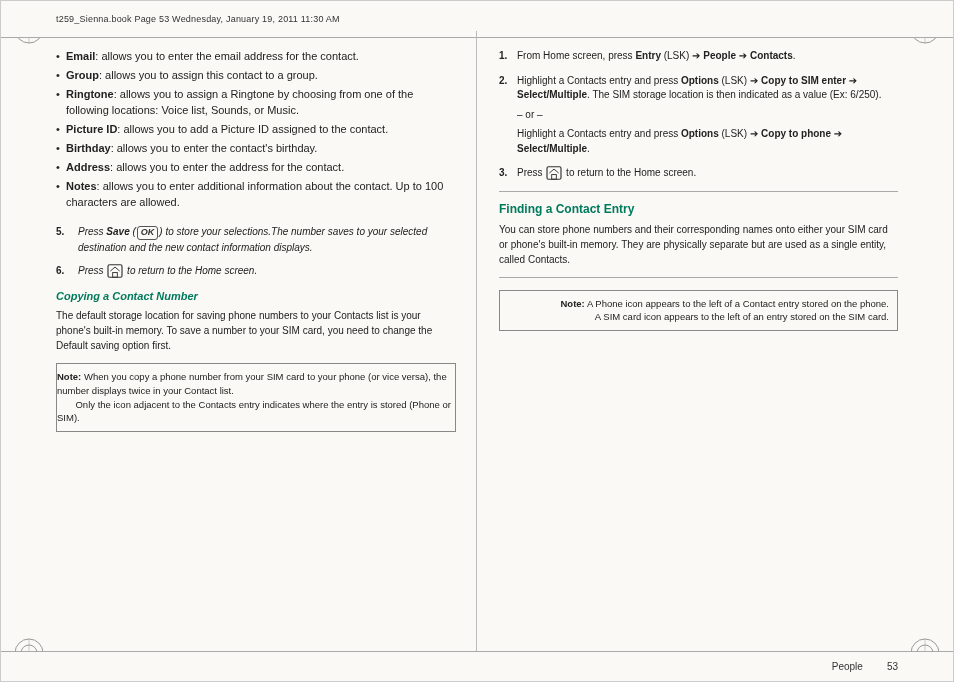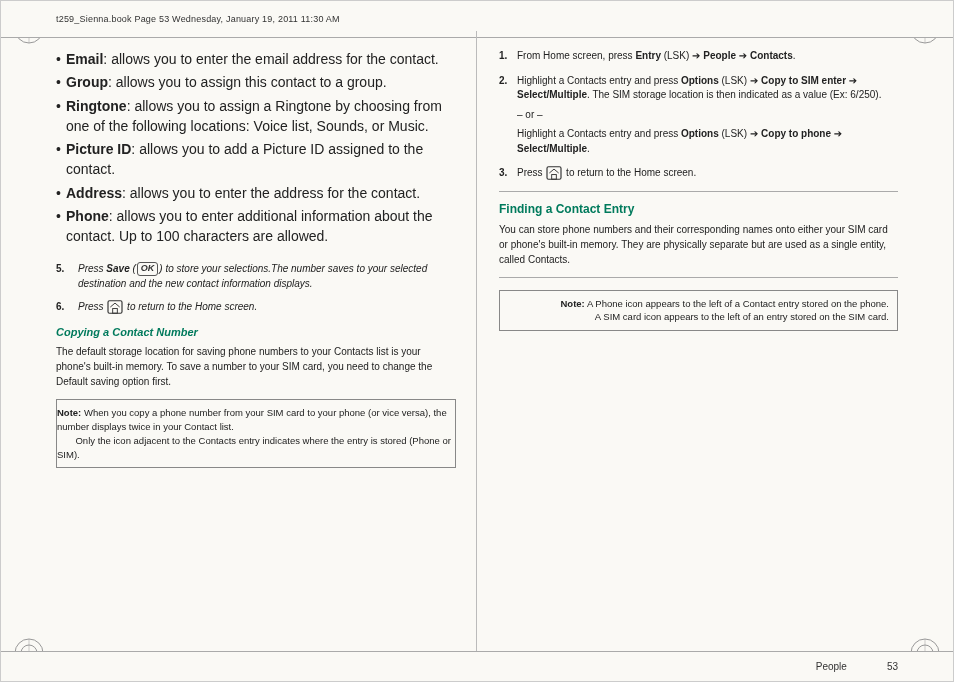--- a/index.html
+++ b/index.html
@@ -76,21 +76,21 @@
       padding: 18px 55px 18px 22px;
     }
 
     
     .bullet-list {
       list-style: none;
       margin-bottom: 14px;
     }
 
     .bullet-list li {
-      font-size: 14px;
+      font-size: 11px;
       line-height: 1.45;
       margin-bottom: 3px;
       padding-left: 10px;
       position: relative;
       color: #222;
     }
 
     .bullet-list li::before {
       content: "•";
       position: absolute;
@@ -227,21 +227,21 @@
     }
 
     .footer-text {
       font-size: 10px;
       color: #333;
     }
 
     .footer-page {
       font-size: 10px;
       color: #333;
-      margin-left: 40px;
+      margin-left: 24px;
     }
 
     
     .right-note-box {
       border: 1px solid #888;
       padding: 6px 8px;
       margin-top: 12px;
       background: #faf9f5;
       font-size: 9.5px;
       line-height: 1.45;
@@ -312,22 +312,23 @@
 
   <div class="content-area">
 
     <div class="left-column">
 
       <ul class="bullet-list">
         <li><b>Email</b>: allows you to enter the email address for the contact.</li>
         <li><b>Group</b>: allows you to assign this contact to a group.</li>
         <li><b>Ringtone</b>: allows you to assign a Ringtone by choosing from one of the following locations: Voice list, Sounds, or Music.</li>
         <li><b>Picture ID</b>: allows you to add a Picture ID assigned to the contact.</li>
+        <li><b>Birthday</b>: allows you to enter the contact's birthday.</li>
         <li><b>Address</b>: allows you to enter the address for the contact.</li>
-        <li><b>Phone</b>: allows you to enter additional information about the contact. Up to 100 characters are allowed.</li>
+        <li><b>Notes</b>: allows you to enter additional information about the contact. Up to 100 characters are allowed.</li>
       </ul>
 
       <div class="left-step">
         <div class="left-step-num">5.</div>
         <div class="left-step-content">
           Press <b>Save</b> (<span class="ok-btn">OK</span>) to store your selections.The number saves to your selected destination and the new contact information displays.
         </div>
       </div>
 
       <div class="left-step">

